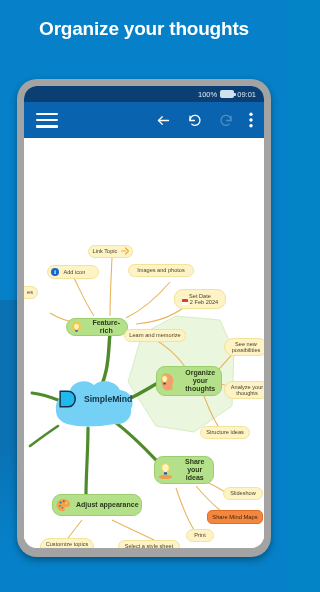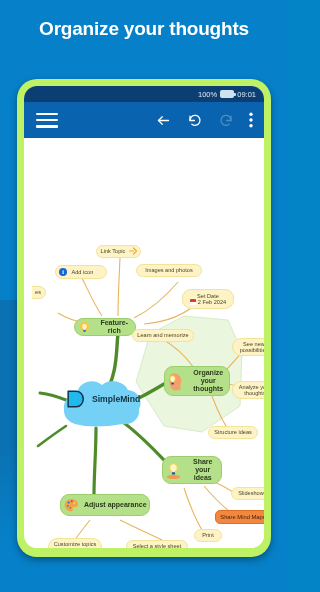--- a/index.html
+++ b/index.html
@@ -20,21 +20,21 @@
   }
   .promo-title{
     position:absolute;left:0;top:18px;width:288px;text-align:center;
     color:#ffffff;font-size:19px;font-weight:700;letter-spacing:-.2px;
     white-space:nowrap;
   }
 
   
   .phone{
     position:absolute;left:17px;top:79px;width:254px;height:478px;
-    background:#bef264;border-radius:20px;
+    background:#a3a3a3;border-radius:20px;
     box-shadow:0 3px 7px rgba(0,0,0,.35);
   }
   .phone-screen{
     position:absolute;left:7px;top:7px;width:240px;height:462px;
     background:#ffffff;border-radius:13px;overflow:hidden;
   }
   
   .statusbar{
     position:absolute;left:0;top:0;width:240px;height:16px;
     background:#0b3f73;color:#dfe9f3;font-size:7.5px;
@@ -52,21 +52,21 @@
     position:absolute;left:0;top:16px;width:240px;height:36px;
     background:#0a63ae;display:flex;align-items:center;
   }
   .appbar .ic{display:flex;align-items:center;justify-content:center;cursor:default;}
   .hamb{width:22px;height:15px;margin-left:12px;display:flex;flex-direction:column;justify-content:space-between;}
   .hamb i{display:block;height:2.6px;background:#fff;border-radius:1px;}
   .abright{margin-left:auto;display:flex;align-items:center;gap:15px;margin-right:11px;}
 
   
   .canvas{
-    position:absolute;left:8px;top:52px;width:240px;height:410px;
+    position:absolute;left:0;top:52px;width:240px;height:410px;
     background:#ffffff;overflow:hidden;
   }
   svg.map{position:absolute;left:0;top:0;width:240px;height:410px;}
 
   
   .node{
     position:absolute;box-sizing:border-box;
     display:flex;align-items:center;justify-content:center;
     text-align:center;line-height:1.12;
     border-radius:7px;

